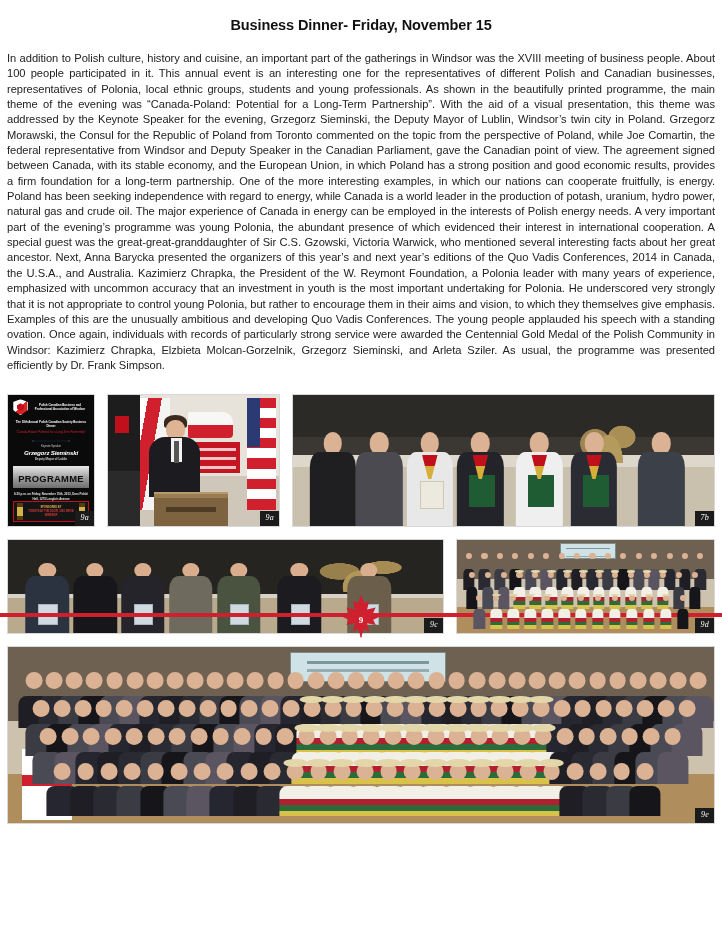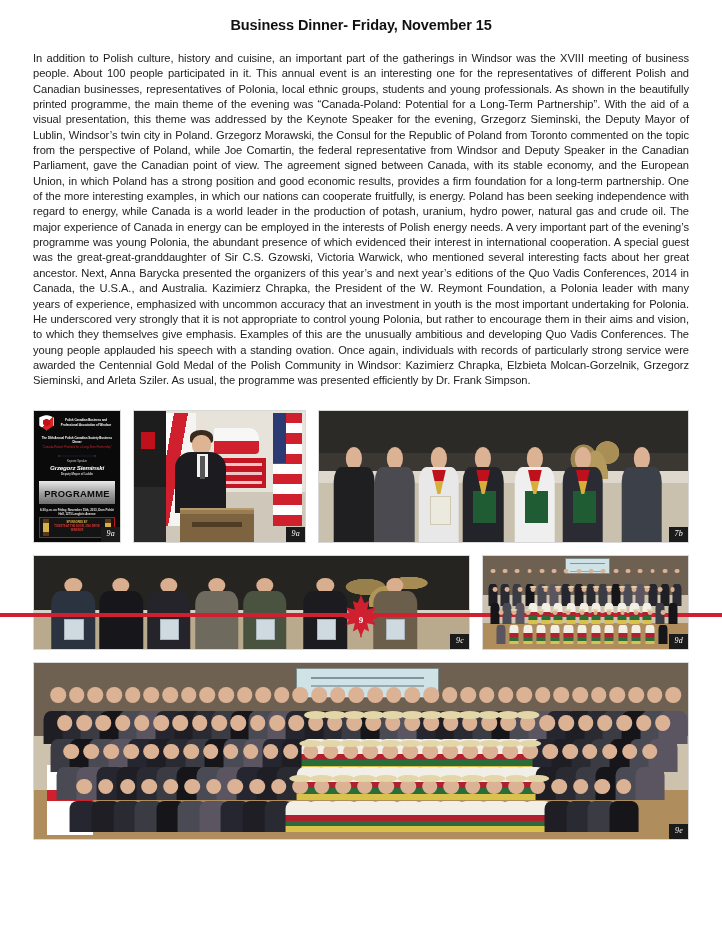--- a/index.html
+++ b/index.html
@@ -11,21 +11,21 @@
     font-family: "Liberation Sans", sans-serif;
     color: #1a1a1a;
     position: relative;
     overflow: hidden;
   }
 
   .page {
     width: 722px;
     height: 660px;
     position: relative;
-    padding: 0 33px;
+    padding: 0 7px;
   }
 
   
   .article-title {
     text-align: center;
     font-size: 14.5px;
     font-weight: bold;
     letter-spacing: -0.1px;
     color: #111;
     padding-top: 17px;

